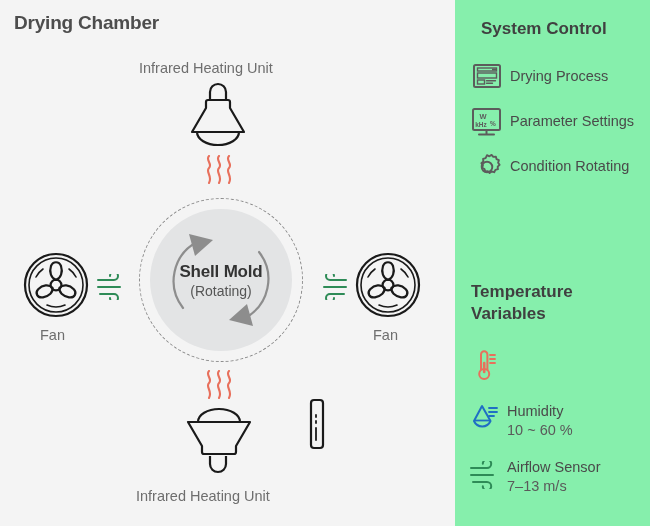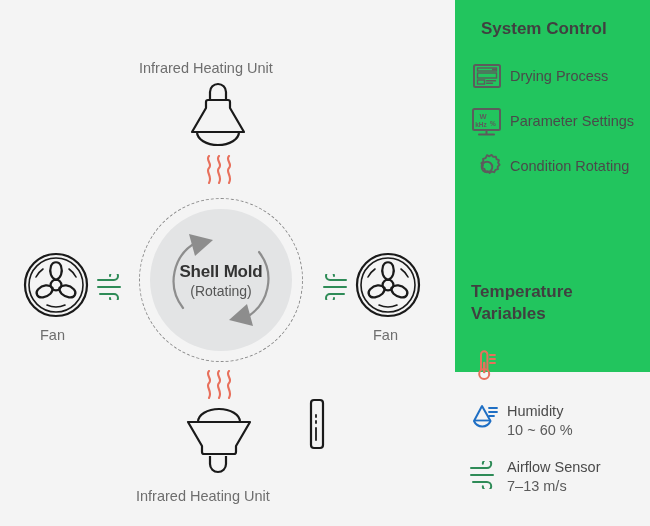--- a/index.html
+++ b/index.html
@@ -108,22 +108,22 @@
   .air-right { position: absolute; left: 316px; top: 274px; }
 
   
   .ir-sensor { position: absolute; left: 308px; top: 398px; }
   .ir-sensor-label { left: 338px; top: 398px; line-height: 21px; white-space: normal; width: 110px; }
 
   
   .panel {
     position: relative;
     width: 195px;
-    height: 372px;
-    background: #22c55e;
+    height: 526px;
+    background: #86efac;
     flex: 0 0 195px;
     padding: 0;
   }
   .panel-heading {
     font-size: 17px;
     font-weight: bold;
     color: #404040;
     line-height: 22px;
   }
   .sc-heading { position: absolute; left: 26px; top: 18px; }
@@ -176,20 +176,21 @@
     line-height: 19px;
   }
 </style>
 </head>
 <body>
 
 <div id="app">
 
   <div class="chamber">
 
+    <div class="chamber-title">Drying Chamber</div>
 
     <div class="lbl heater-top-label">Infrared Heating Unit</div>
 
     <div class="heater-top">
       <svg width="64" height="66" viewBox="0 0 64 66">
         <path d="M24 18 V10 a8 8 0 0 1 16 0 v8" fill="none" stroke="#1a1a1a" stroke-width="2.2" stroke-linejoin="round"></path>
         <path d="M22 18 h20 a2 2 0 0 1 2 2 v6 l14 24 H6 L20 26 v-6 a2 2 0 0 1 2 -2 z" fill="none" stroke="#1a1a1a" stroke-width="2.2" stroke-linejoin="round"></path>
         <path d="M11 50 a21 13 0 0 0 42 0" fill="none" stroke="#1a1a1a" stroke-width="2.2"></path>
       </svg>
     </div>

